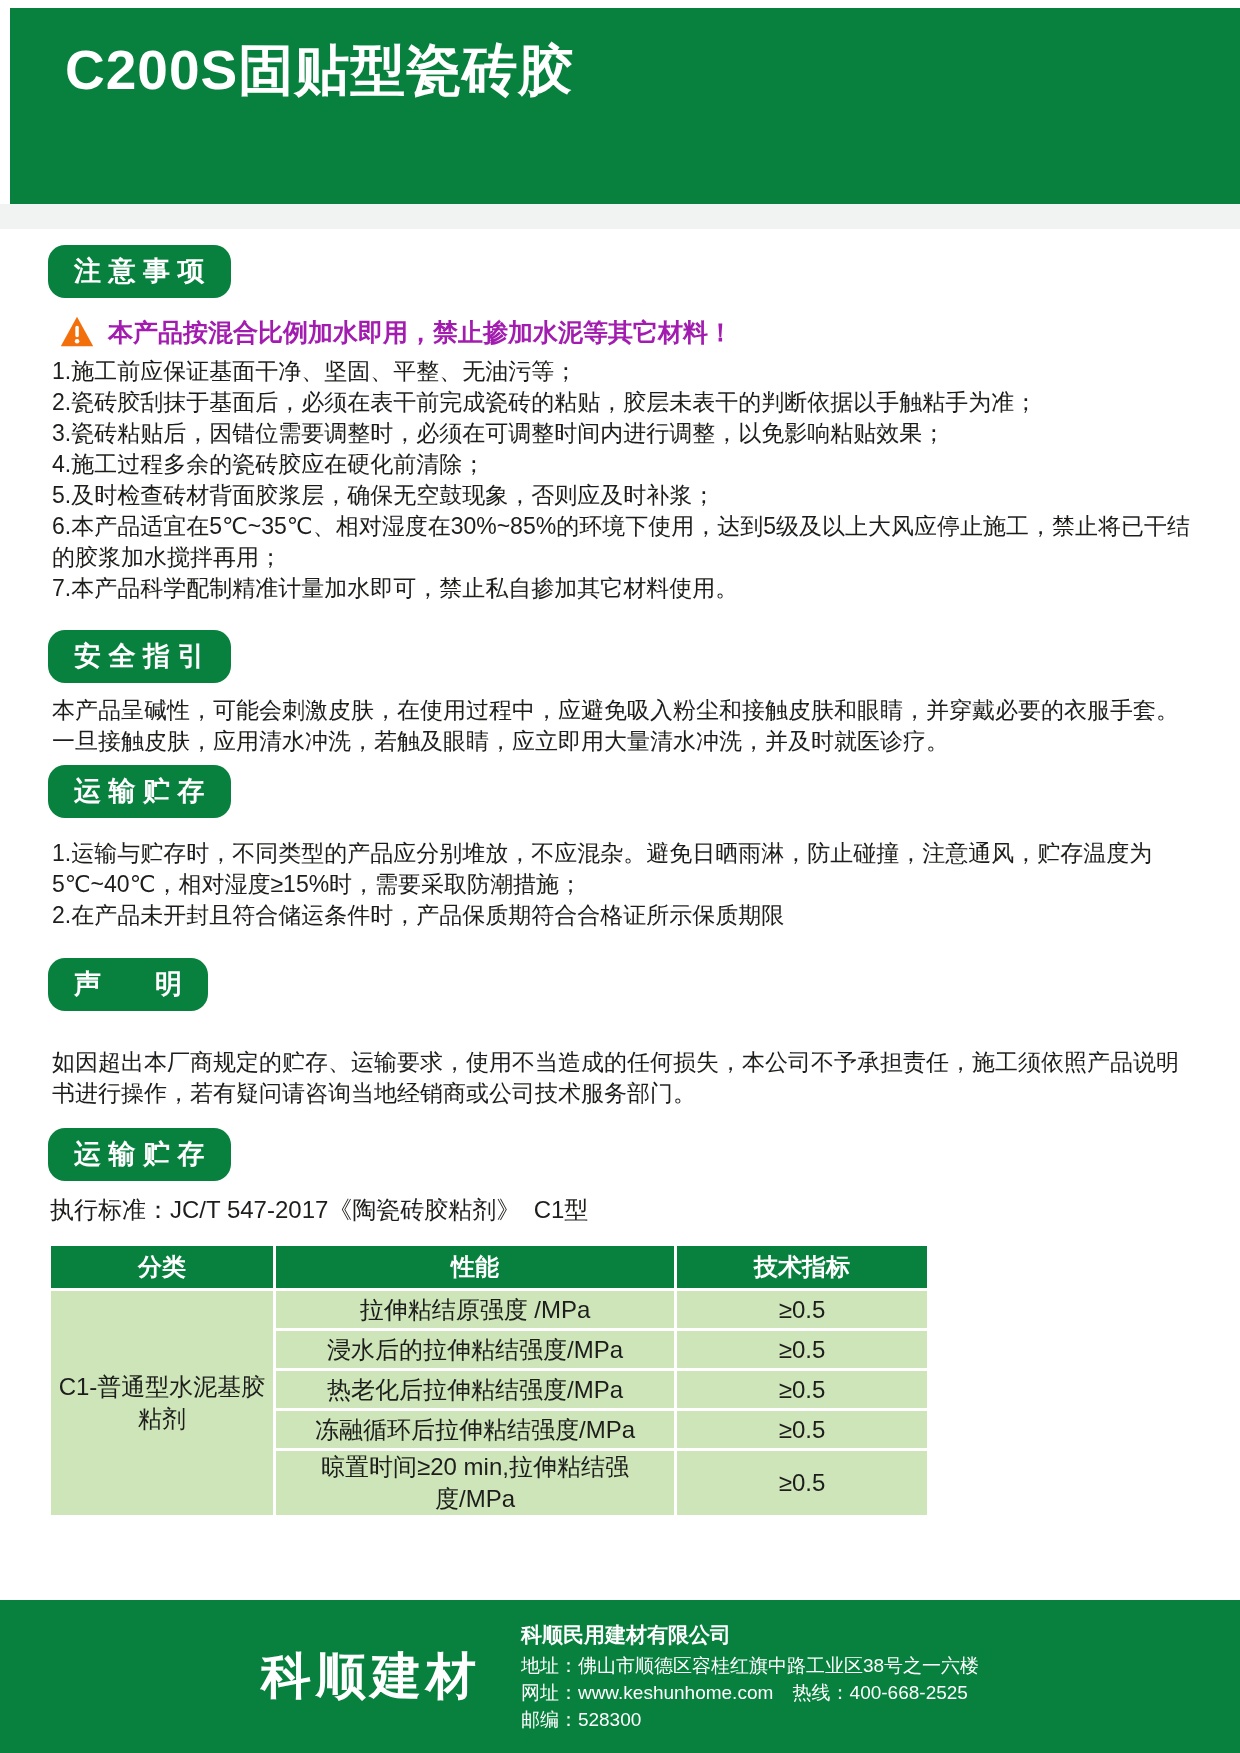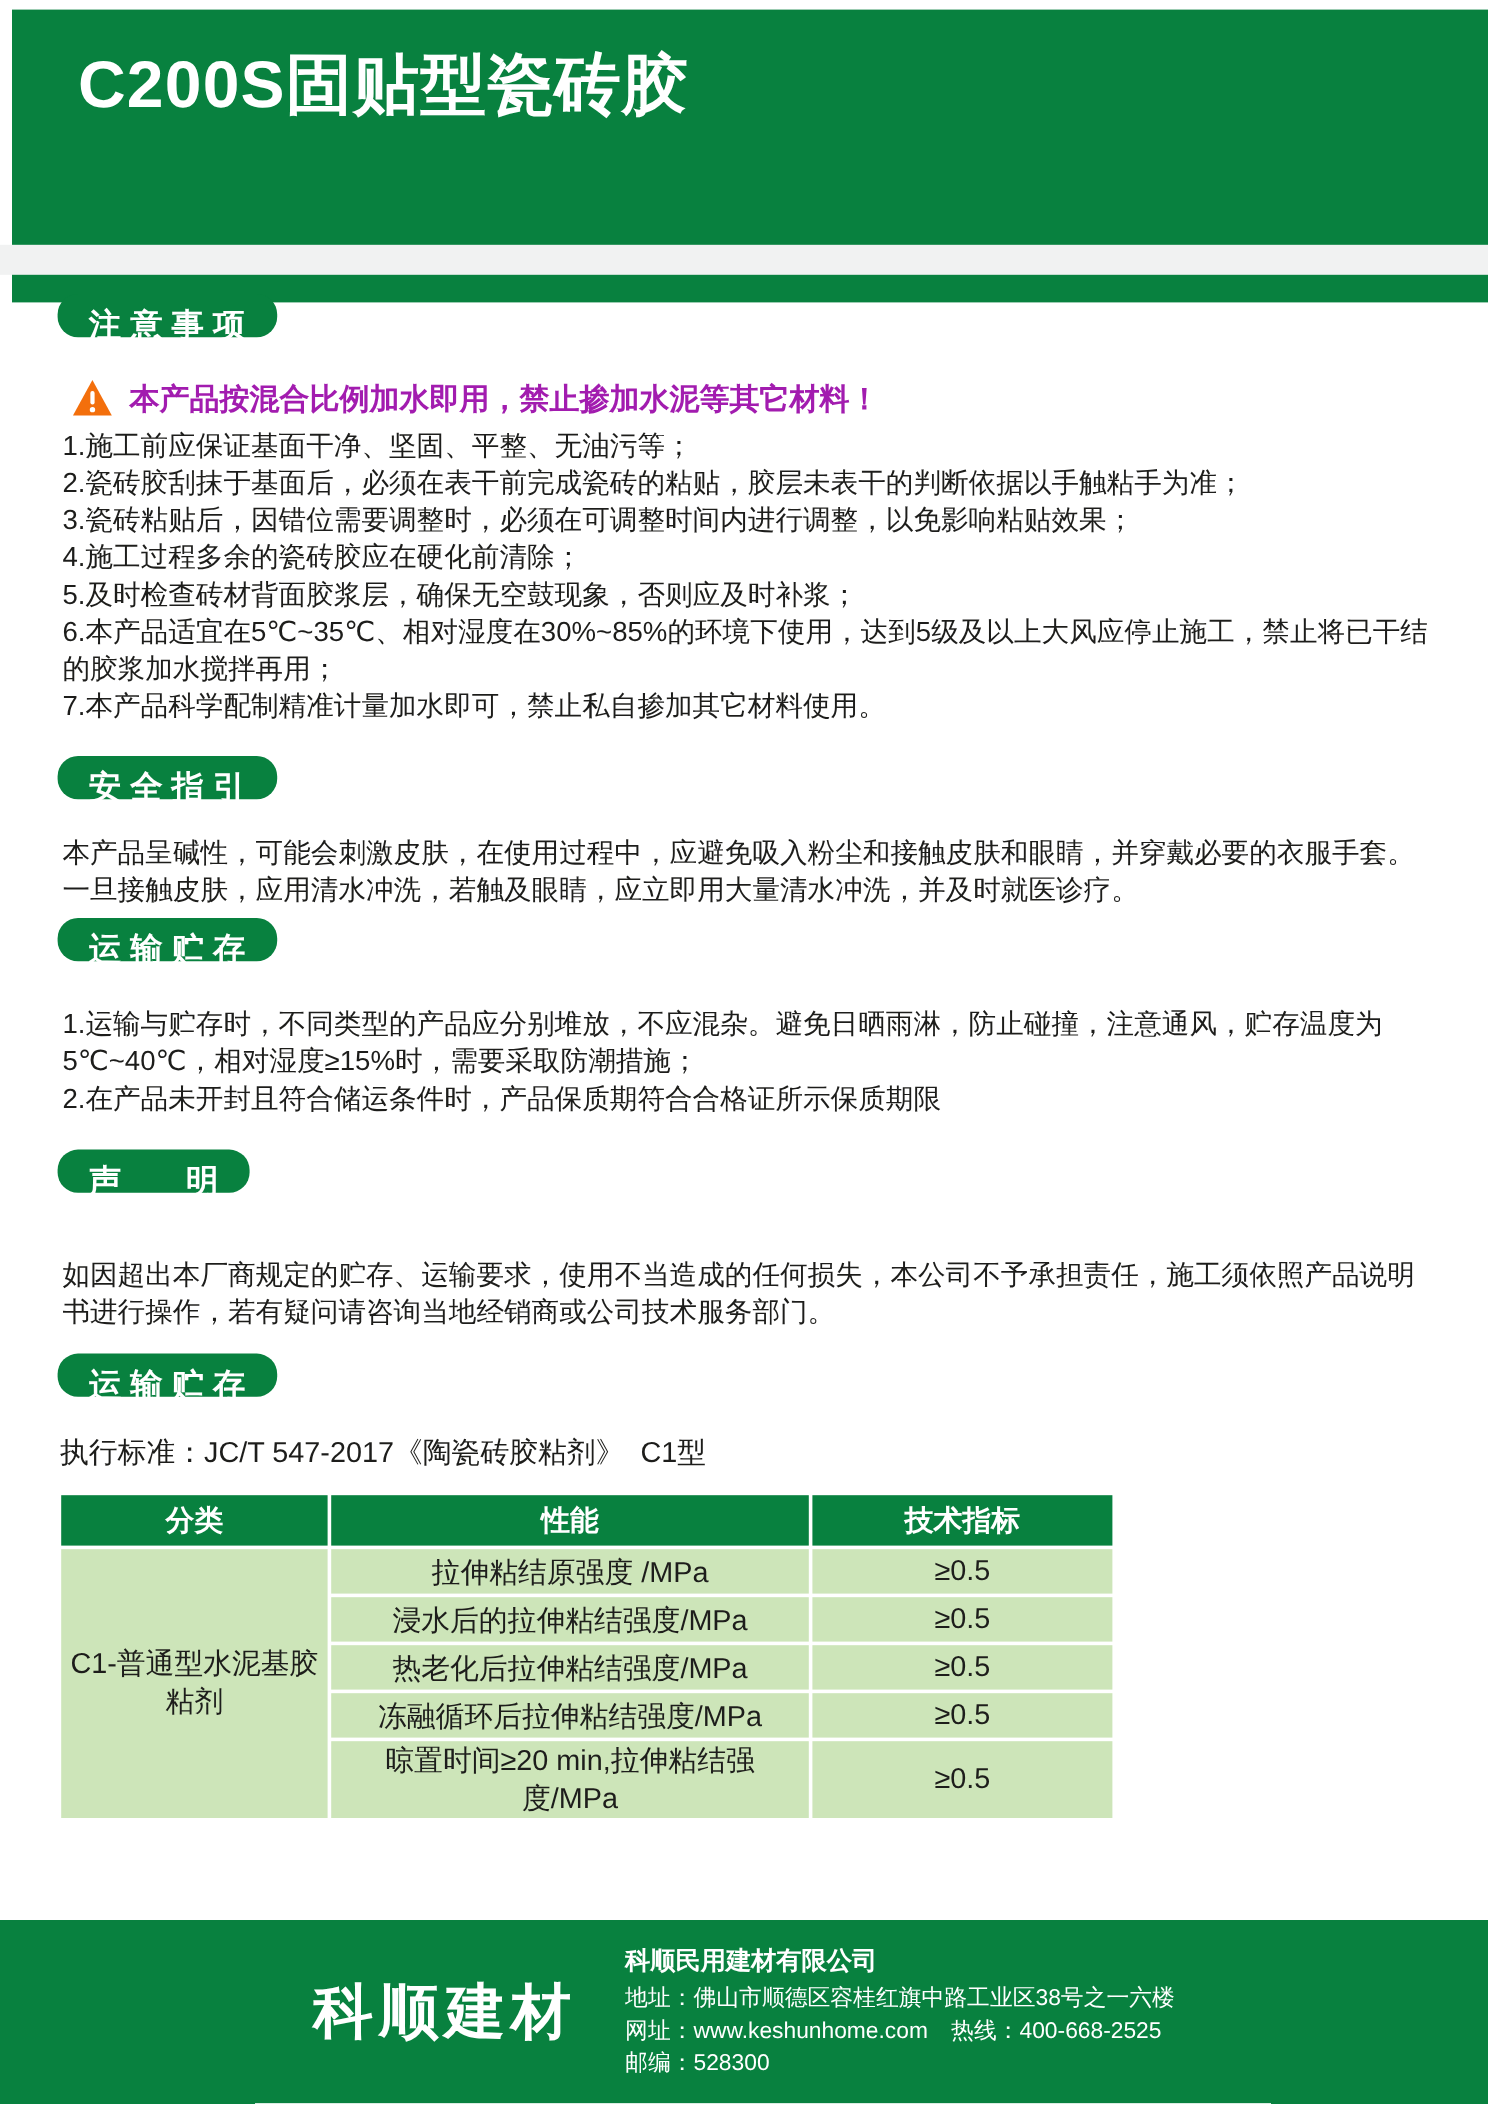--- a/index.html
+++ b/index.html
@@ -2,30 +2,30 @@
 <html><head>
 <meta charset="utf-8">
 <style>
   html,body { margin:0; padding:0; background:#ffffff; }
   #page {
     position:relative; width:1240px; height:1753px; background:#ffffff;
     font-family:"Liberation Sans","DejaVu Sans",sans-serif; color:#1d1d1b; overflow:hidden;
   }
   
   .header {
-    position:absolute; top:8px; left:10px; right:0; height:244px;
+    position:absolute; top:8px; left:10px; right:0; height:196px;
     background:#08813f; color:#ffffff; box-sizing:border-box; padding:26px 0 0 55px;
   }
   .header .t1 { font-size:55px; font-weight:bold; letter-spacing:1px; }
   .header .t2 { font-size:55px; font-weight:bold; margin-top:10px; }
   .gray-strip { position:absolute; top:204px; left:0; width:100%; height:25px; background:#f1f2f2; }
 
   
   .badge {
-    position:absolute; left:48px; height:36px; line-height:53px;
+    position:absolute; left:48px; height:53px; line-height:53px;
     background:#08813f; color:#ffffff; font-size:27px; font-weight:bold;
     padding:0 26px; white-space:pre;border-radius:17px;
   }
   .badge-notice    { top:245px; }
   .badge-safety    { top:630px; }
   .badge-transport { top:765px; }
   .badge-statement { top:958px; }
   .badge-standard  { top:1128px; }
 
   

